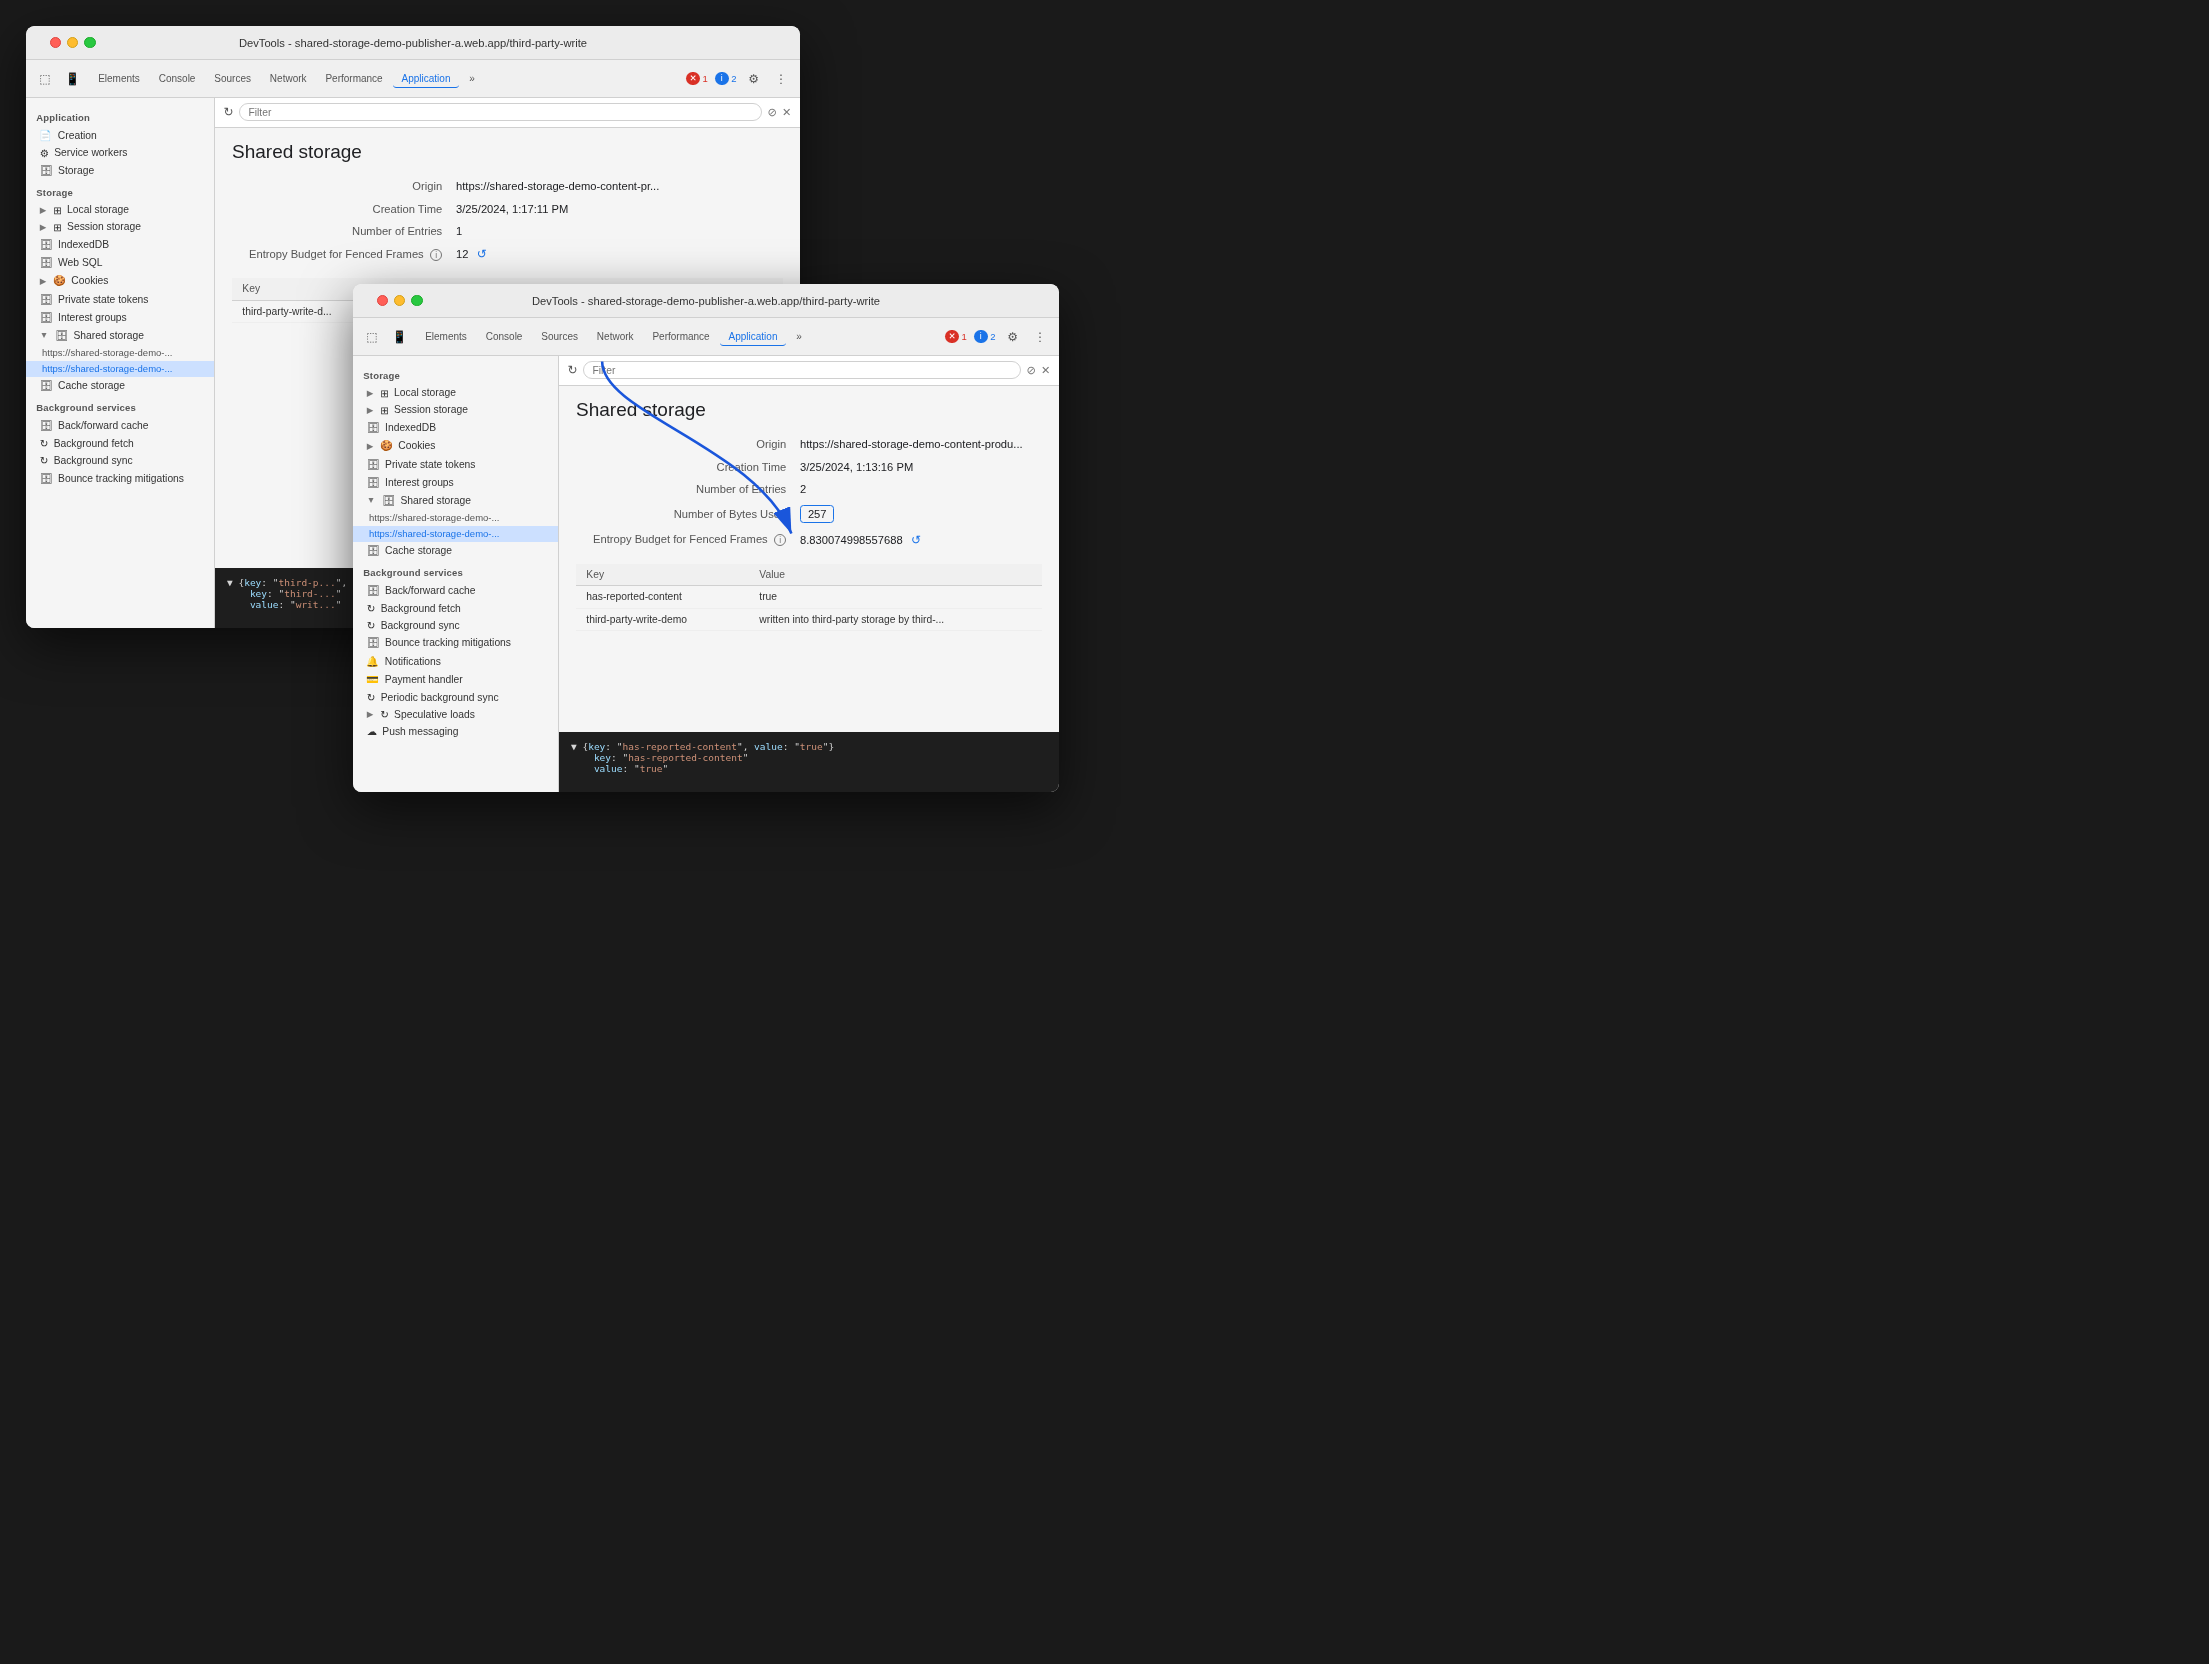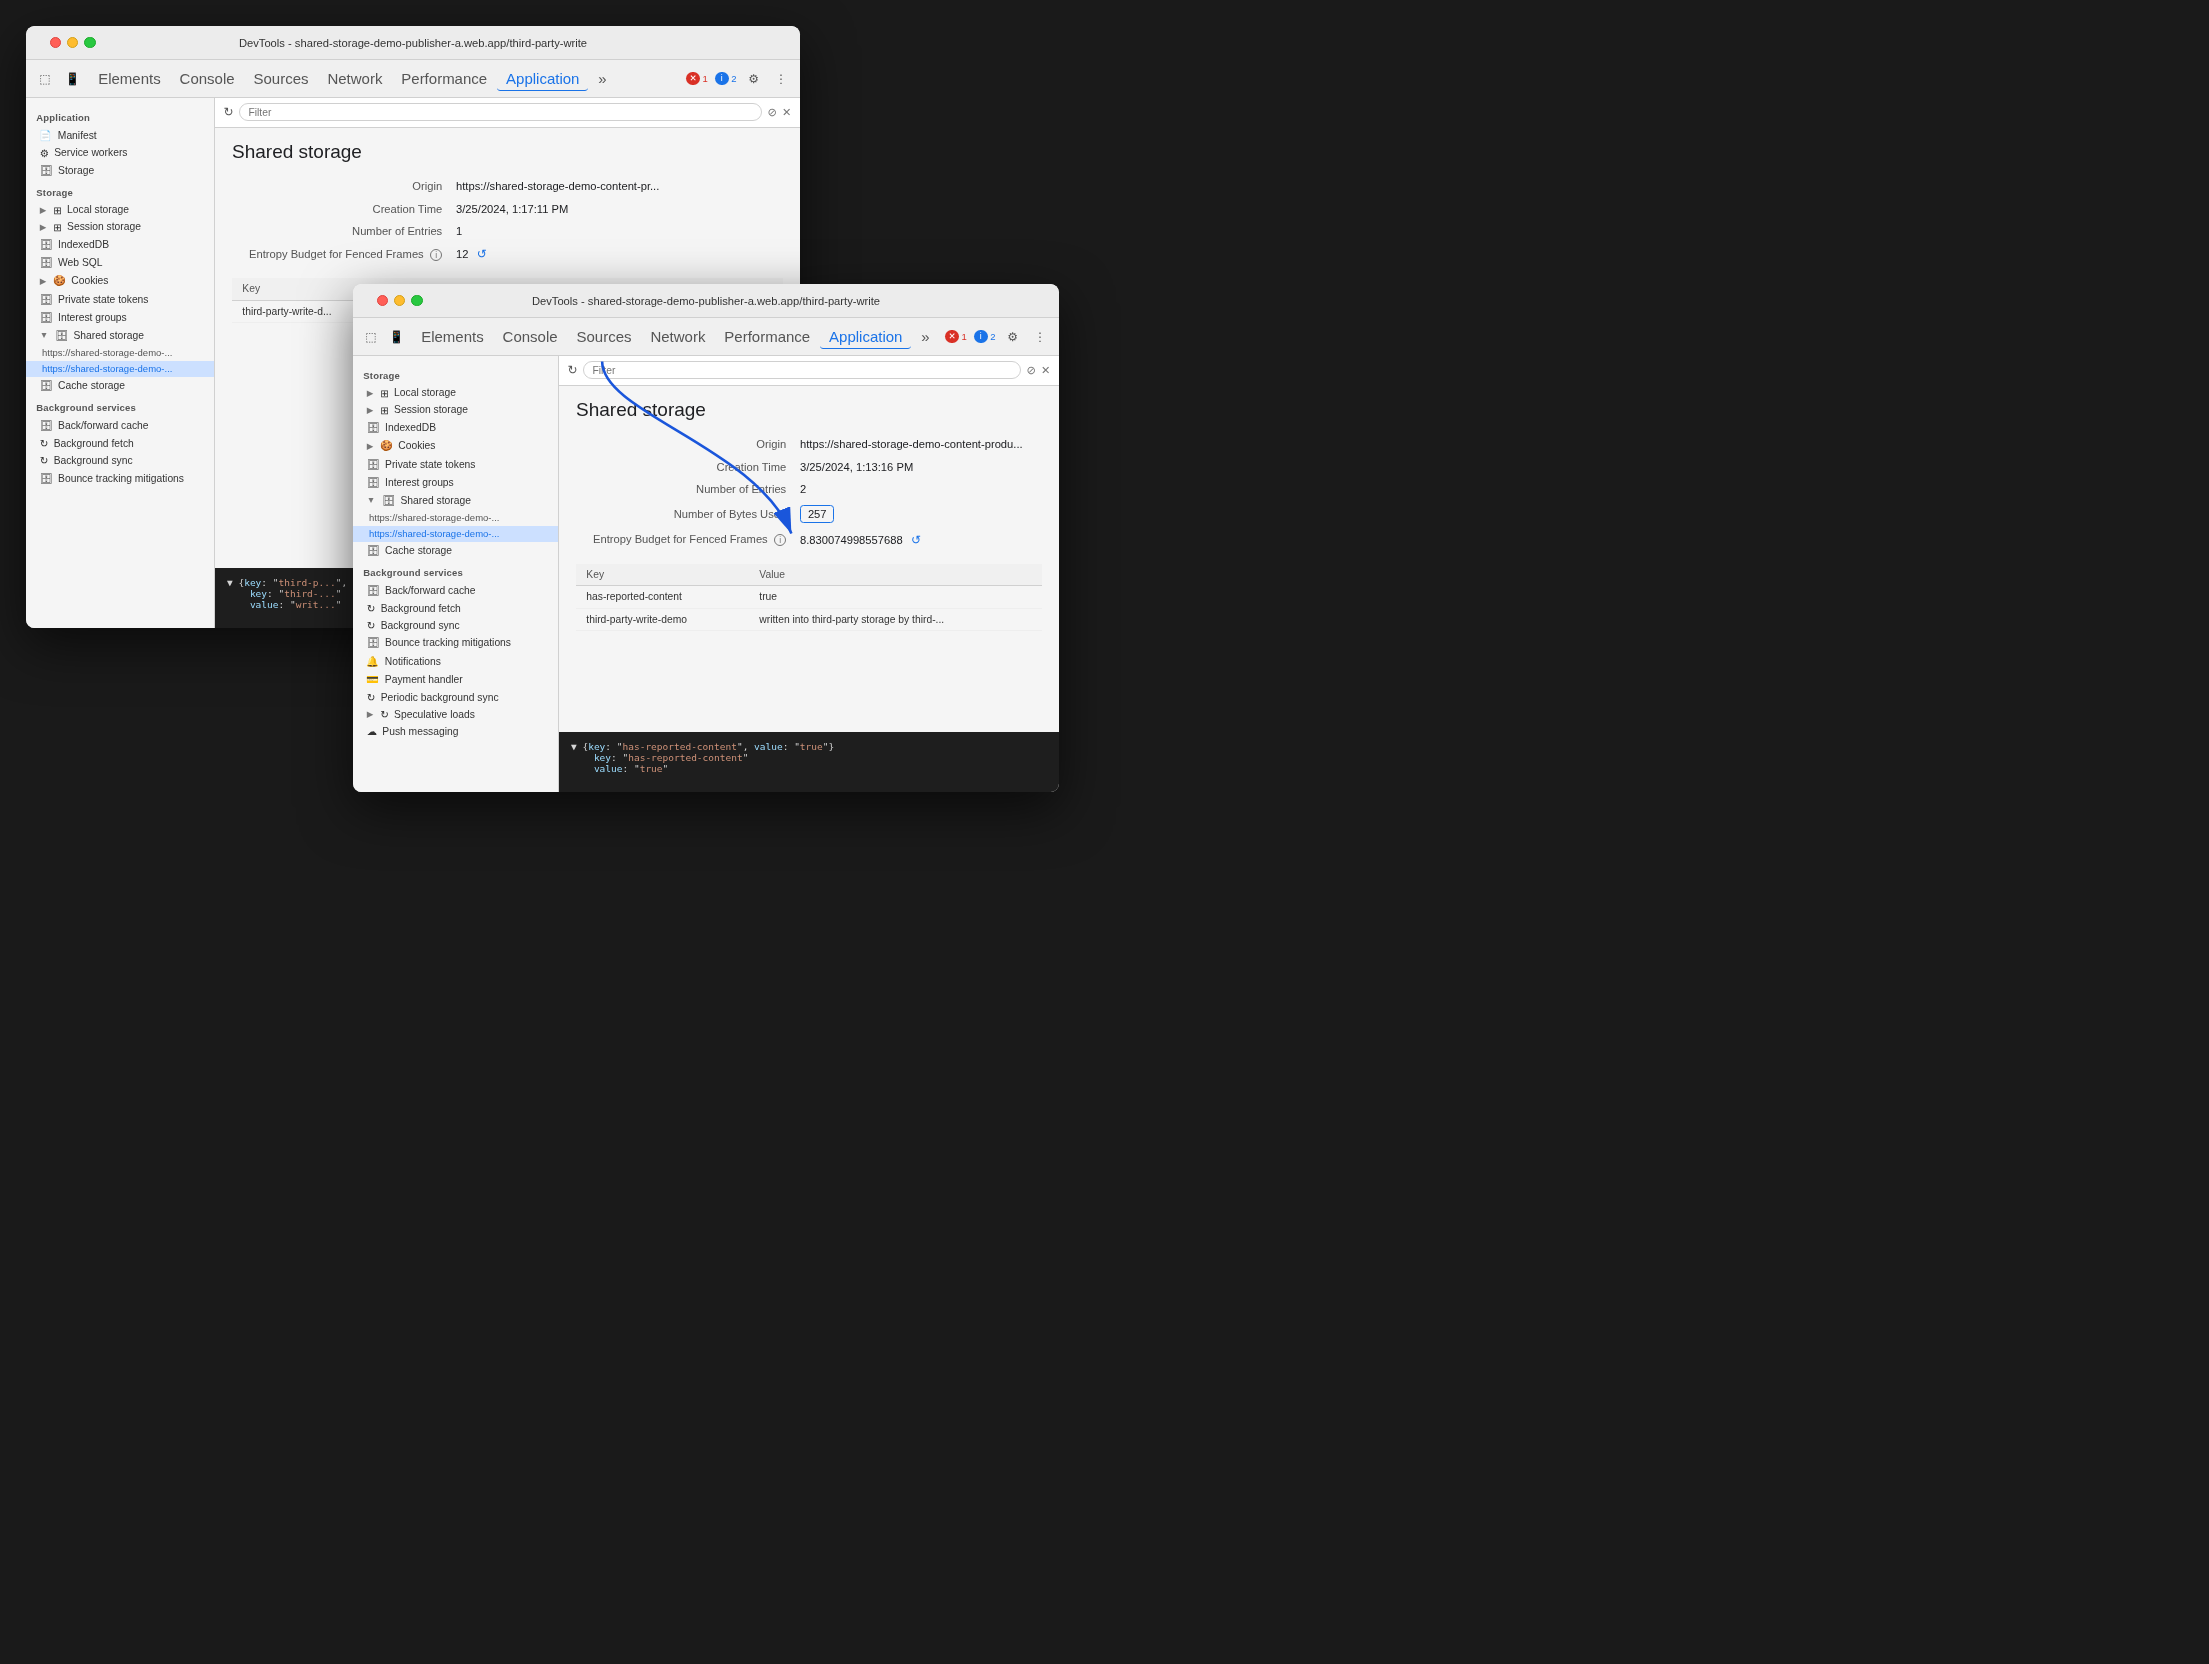--- a/index.html
+++ b/index.html
@@ -86,21 +86,21 @@
     }
 
     .tab-bar {
       display: flex;
       align-items: center;
       gap: 1.7px;
     }
 
     .tab {
       padding: 3.4px 8.6px;
-      font-size: 15px;
+      font-size: 10px;
       color: #555;
       cursor: pointer;
       border-radius: 3.4px;
     }
     .tab.active { color: #1a73e8; font-weight: 500; border-bottom: 1.7px solid #1a73e8; }
 
     .toolbar-right {
       margin-left: auto;
       display: flex;
       align-items: center;
@@ -394,21 +394,21 @@
       <div class="toolbar-icon">⋮</div>
     </div>
   </div>
 
   <div class="devtools-body">
 
     <div class="sidebar">
       <div class="sidebar-section-label">Application</div>
       <div class="sidebar-item">
         <span class="item-icon">📄</span>
-        <span>Manifest</span>
+        <span>Creation</span>
       </div>
       <div class="sidebar-item">
         <span class="item-icon">⚙</span>
         <span>Service workers</span>
       </div>
       <div class="sidebar-item">
         <span class="item-icon">🗄</span>
         <span>Storage</span>
       </div>
 

